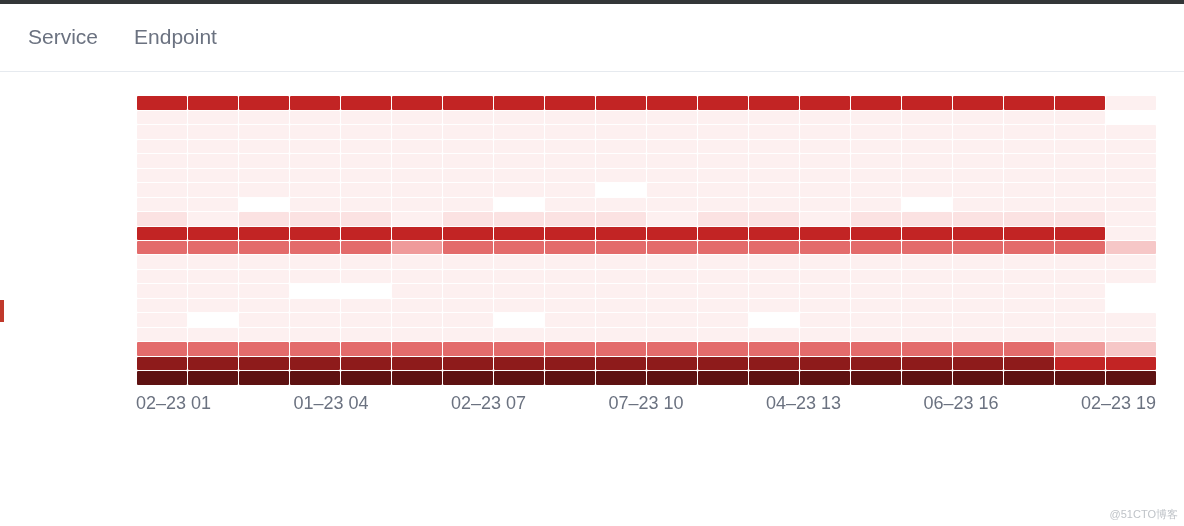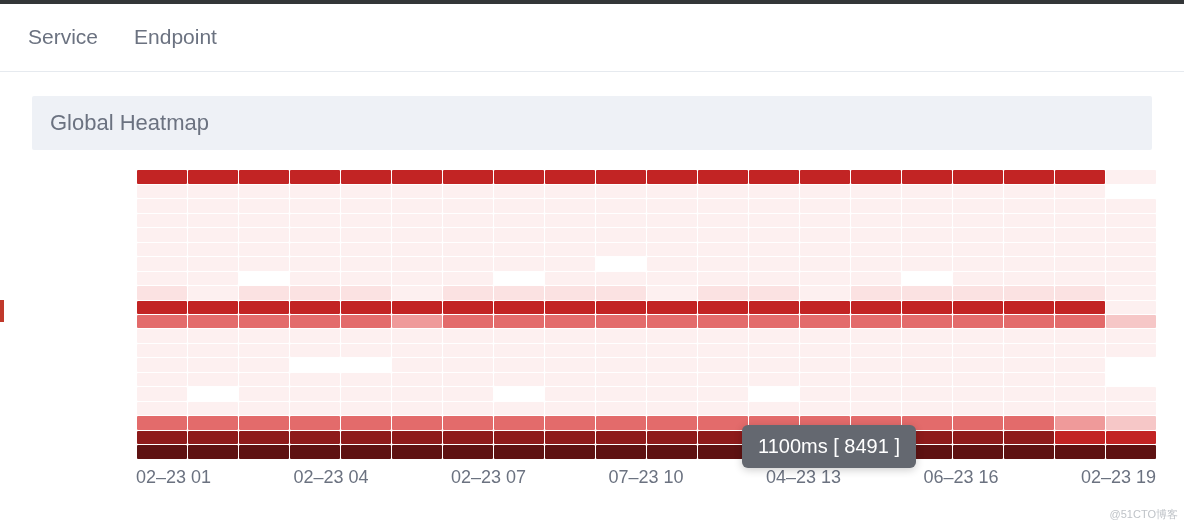--- a/index.html
+++ b/index.html
@@ -136,21 +136,20 @@
 <body>
 
 <div class="topbar"></div>
 
 <div class="tabs" id="tabs-container">
     <div class="tab">Service</div>
     <div class="tab">Endpoint</div>
   </div>
 
 <div class="panel">
-  <div class="panel-title">Global Heatmap</div>
 
   <div class="chart-wrap">
     <div class="grid" id="grid">
         <div class="row">
           <div class="cell" style="background: rgb(94, 18, 18);"></div>
           <div class="cell" style="background: rgb(94, 18, 18);"></div>
           <div class="cell" style="background: rgb(94, 18, 18);"></div>
           <div class="cell" style="background: rgb(94, 18, 18);"></div>
           <div class="cell" style="background: rgb(94, 18, 18);"></div>
           <div class="cell" style="background: rgb(94, 18, 18);"></div>
@@ -583,25 +582,24 @@
           <div class="cell" style="background: rgb(194, 36, 36);"></div>
           <div class="cell" style="background: rgb(194, 36, 36);"></div>
           <div class="cell" style="background: rgb(194, 36, 36);"></div>
           <div class="cell" style="background: rgb(194, 36, 36);"></div>
           <div class="cell" style="background: rgb(194, 36, 36);"></div>
           <div class="cell" style="background: rgb(253, 240, 240);"></div>
         </div>
       </div>
     <div class="x-axis" id="x-axis">
         <div class="x-label">02–23 01</div>
-        <div class="x-label">02–23 04</div>
+        <div class="x-label">01–23 04</div>
         <div class="x-label">02–23 07</div>
         <div class="x-label">07–23 10</div>
         <div class="x-label">04–23 13</div>
         <div class="x-label">06–23 16</div>
         <div class="x-label">02–23 19</div>
       </div>
-    <div class="tooltip" id="tooltip" style="left: 676px; top: 255px;">1100ms [ 8491 ]</div>
   </div>
 </div>
 
 <div class="left-strip"></div>
 <div class="watermark">@51CTO博客</div>
 
 </body></html>

